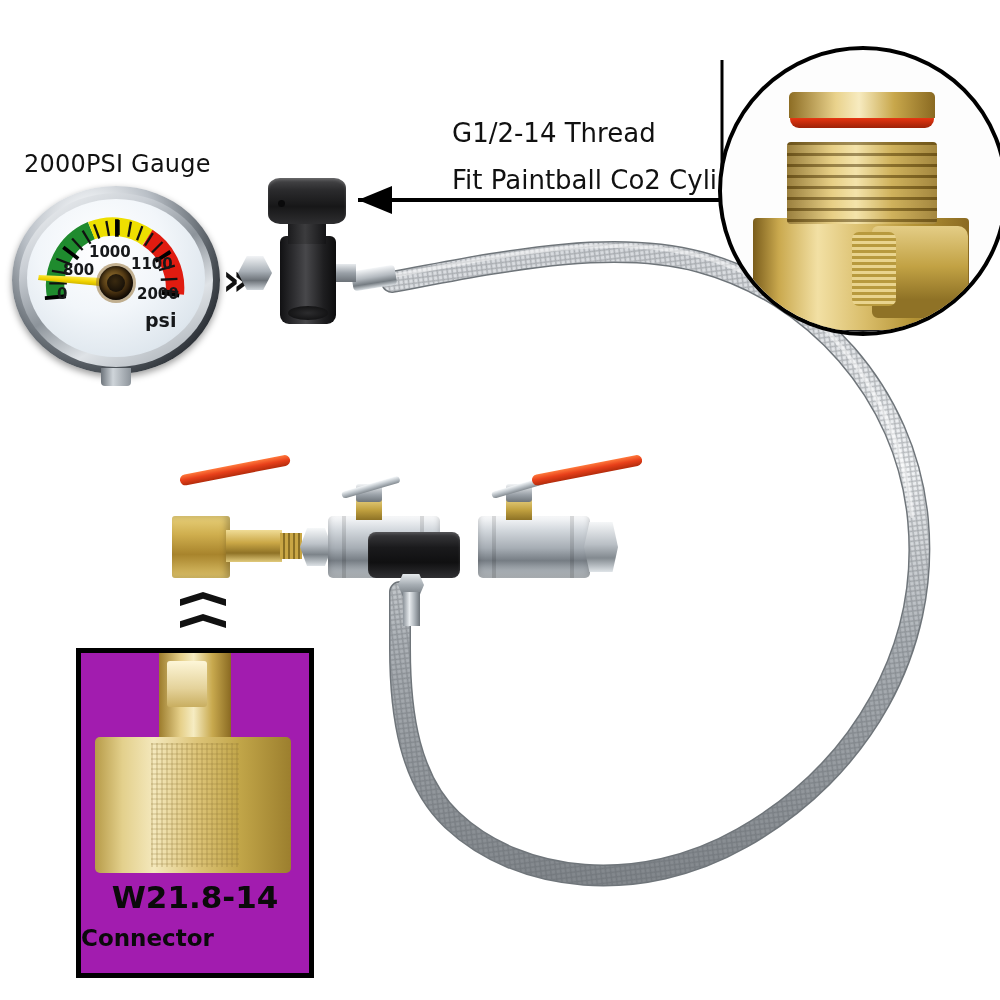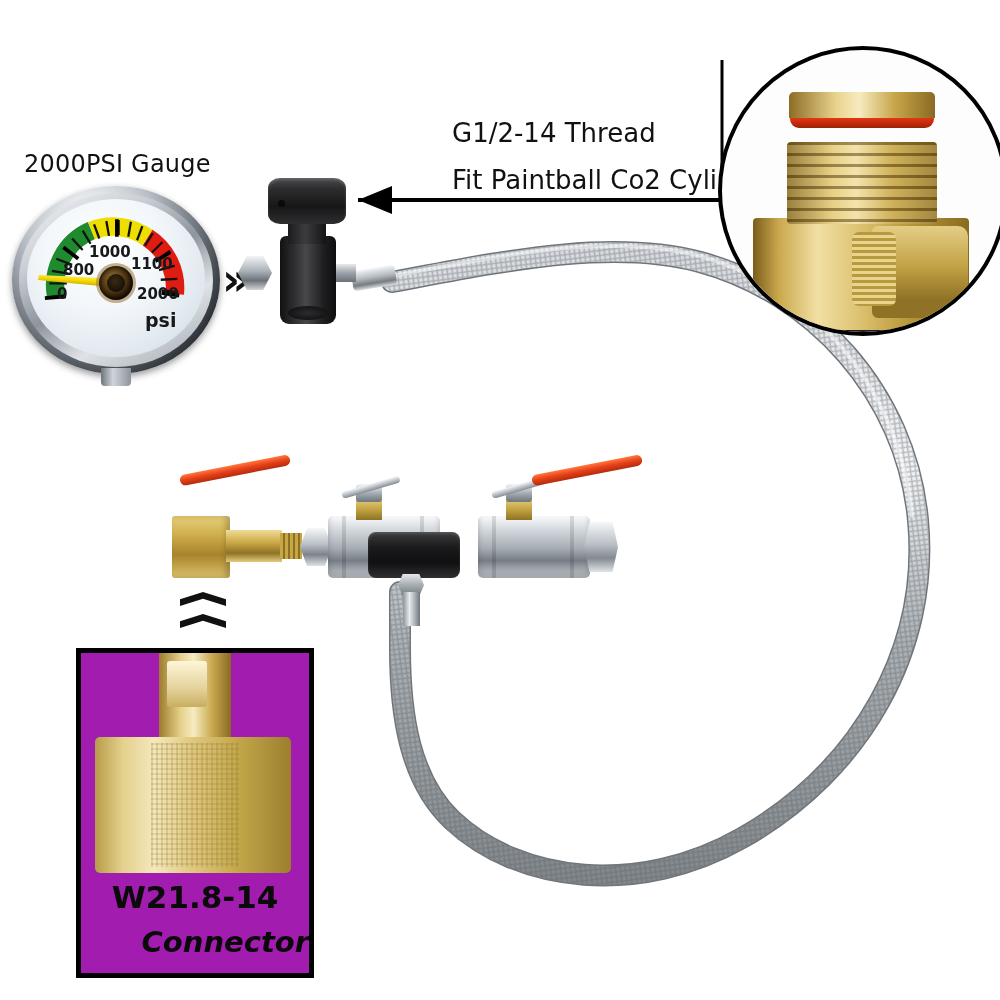--- a/index.html
+++ b/index.html
@@ -126,21 +126,21 @@
   .ib-stem{position:absolute;left:50%;top:0;width:72px;height:96px;margin-left:-36px;
     background:linear-gradient(90deg,#9c7c2c,#e6d08a 30%,#f6ecc2 48%,#c8a94e 74%,#8a6a22 100%);}
   .ib-stem::after{content:"";position:absolute;left:8px;top:8px;width:40px;height:46px;border-radius:3px;
     background:linear-gradient(180deg,#fdf6d8,#e4d29a 60%,#c9ae60);}
   .ib-nut{position:absolute;left:14px;top:84px;width:196px;height:136px;border-radius:5px;
     background:linear-gradient(90deg,#b79b48 0%,#e3d08c 14%,#f4e8bc 30%,#ddc478 52%,#c1a548 74%,#9c7f2e 100%);}
   .ib-nut::after{content:"";position:absolute;left:56px;top:6px;right:52px;bottom:6px;
     background:repeating-linear-gradient(90deg,rgba(140,115,50,.22) 0 2px,transparent 2px 5px),
                repeating-linear-gradient(180deg,rgba(140,115,50,.18) 0 2px,transparent 2px 5px);}
   #ib-label1{position:absolute;left:0;right:0;top:226px;text-align:center;font-size:31px;font-weight:bold;color:#0a0a0a;}
-  #ib-label2{position:absolute;left:0;right:0;top:272px;text-align:right;font-size:29px;font-weight:bold;color:#0a0a0a;font-style:italic;}
+  #ib-label2{position:absolute;left:0;right:0;top:272px;text-align:left;font-size:23px;font-weight:bold;color:#0a0a0a;}
 </style>
 </head>
 <body>
 
 <div class="stage">
 
   <svg class="hose" viewBox="0 0 1000 1000">
     <defs>
       <linearGradient id="hoseG" x1="0" y1="0" x2="0" y2="1">
         <stop offset="0%" stop-color="#d8dbdf"></stop>

